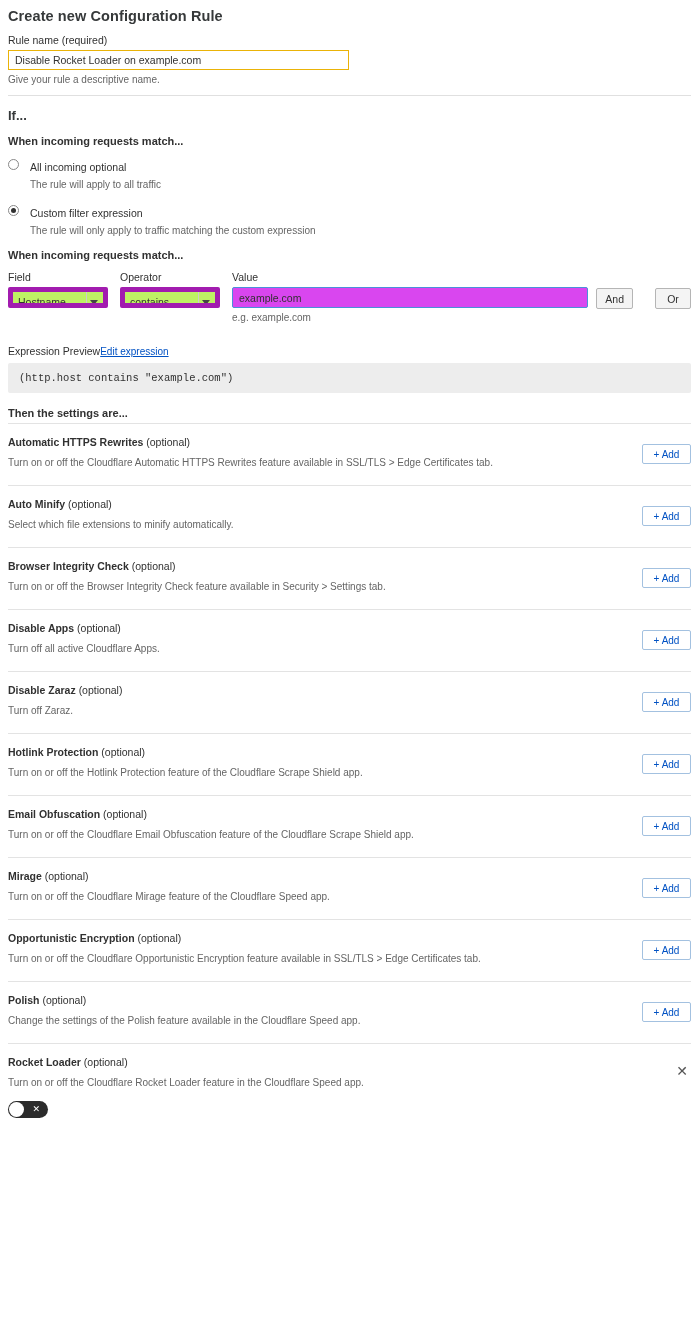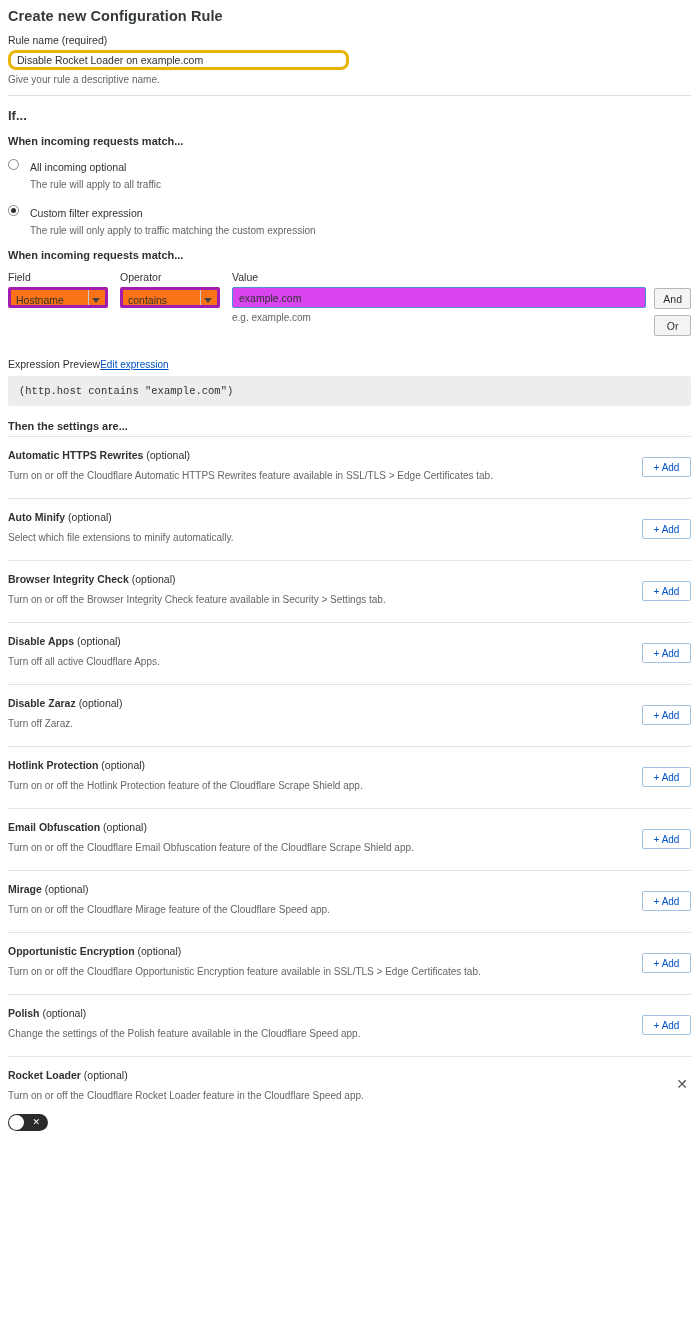--- a/index.html
+++ b/index.html
@@ -23,22 +23,22 @@
     letter-spacing: 0.1px;
   }
   .field-label {
     font-size: 10.5px;
     color: #313131;
     margin-bottom: 4px;
   }
   .text-input {
     width: 341px;
     height: 20px;
-    border: 3px solid #eab308;
-    border-radius: 8px;
+    border: 1px solid #eab308;
+    border-radius: 0;
     font-size: 10.5px;
     font-family: "Liberation Sans", sans-serif;
     padding: 2px 6px;
     color: #313131;
     background: #fff;
     outline: none;
   }
   .help-text {
     font-size: 10px;
     color: #656565;
@@ -96,34 +96,34 @@
     line-height: 13px;
   }
   .filter-row {
     display: flex;
     align-items: flex-start;
     gap: 0;
   }
   .col-field { width: 100px; margin-right: 12px; }
   .col-operator { width: 100px; margin-right: 12px; }
   .col-value { flex: 1 1 auto; margin-right: 8px; }
-  .col-btns { display: flex; gap: 6px; padding-top: 17px; flex-direction: column; }
+  .col-btns { display: flex; gap: 22px; padding-top: 17px; }
   .col-label {
     font-size: 10.5px;
     color: #313131;
     margin-bottom: 4px;
     display: block;
   }
   .select {
     position: relative;
     width: 100%;
     height: 21px;
-    border: 3px solid #a21caf;
+    border: 5px solid #a21caf;
     border-radius: 2px;
-    background: #f97316;
+    background: #bef264;
     font-size: 10.5px;
     color: #313131;
     padding: 3px 24px 3px 5px;
     line-height: 15px;
     white-space: nowrap;
     overflow: hidden;
   }
   .select .caret {
     position: absolute;
     right: 5px; top: 8px;

